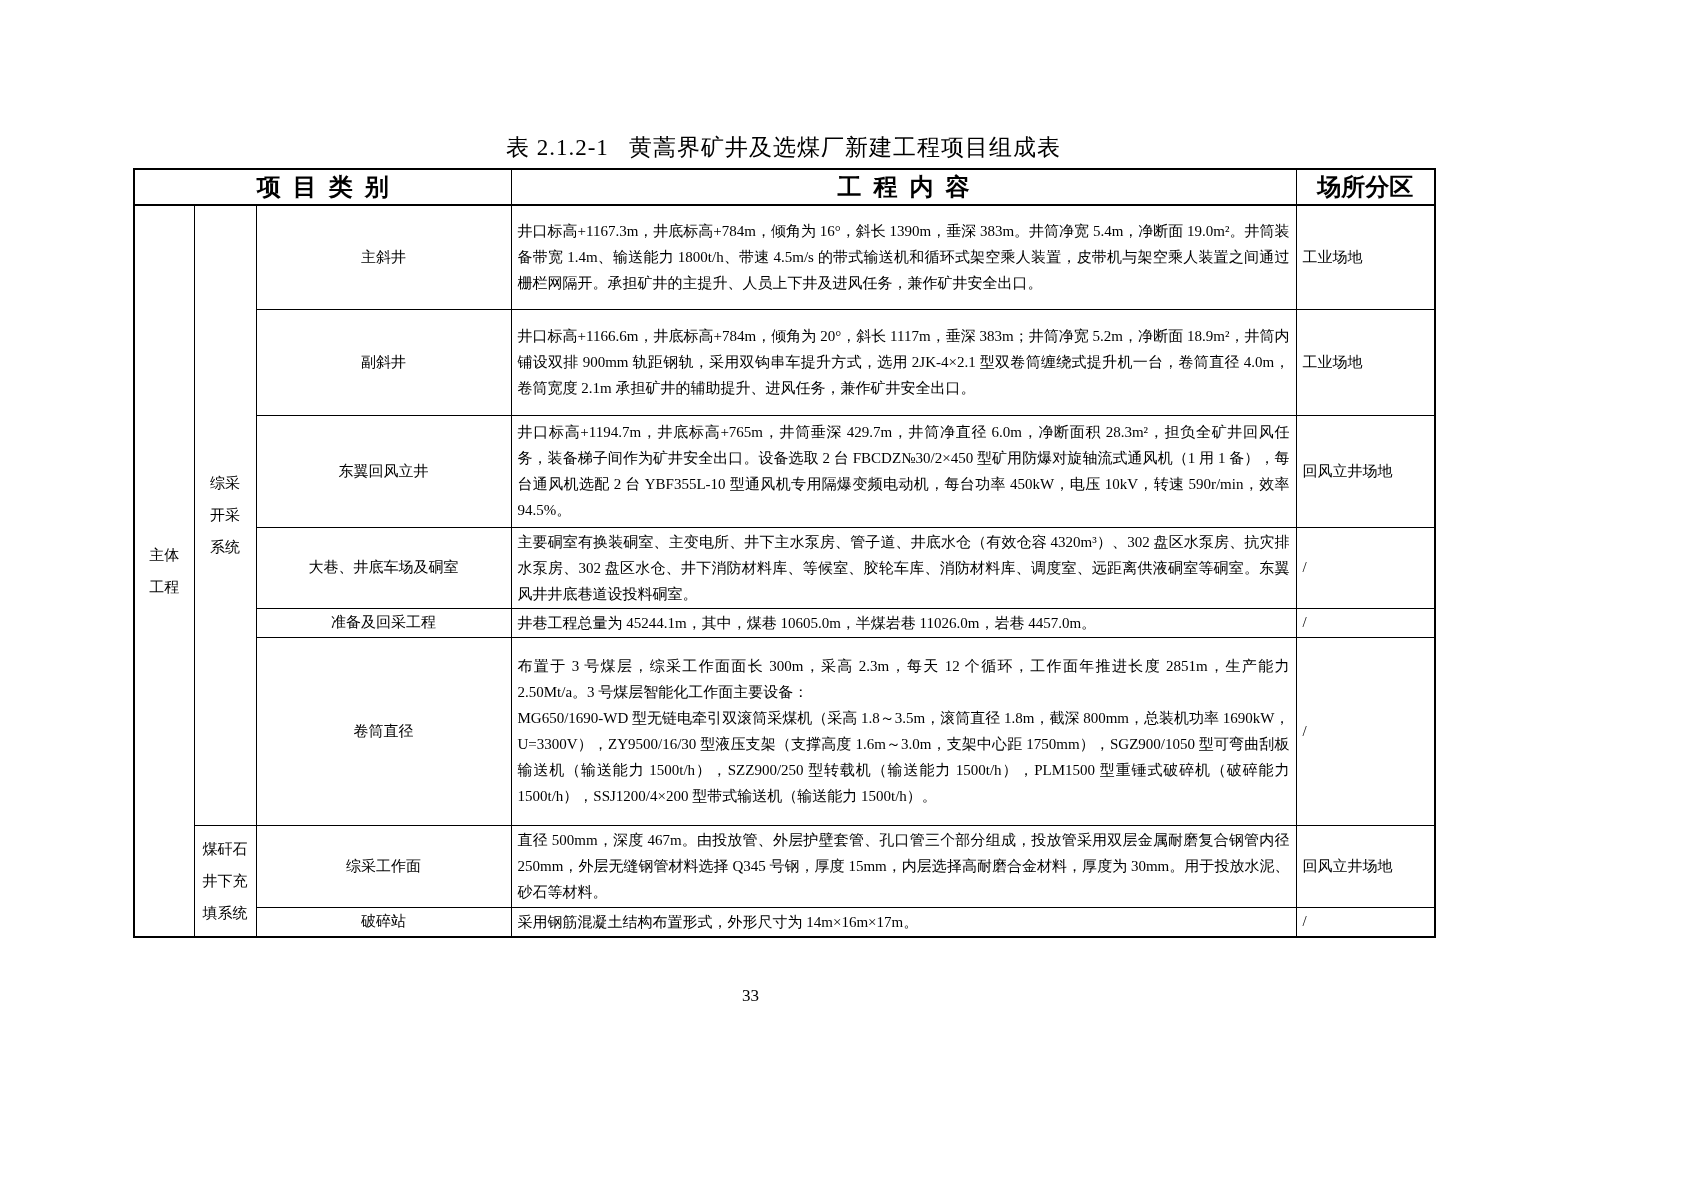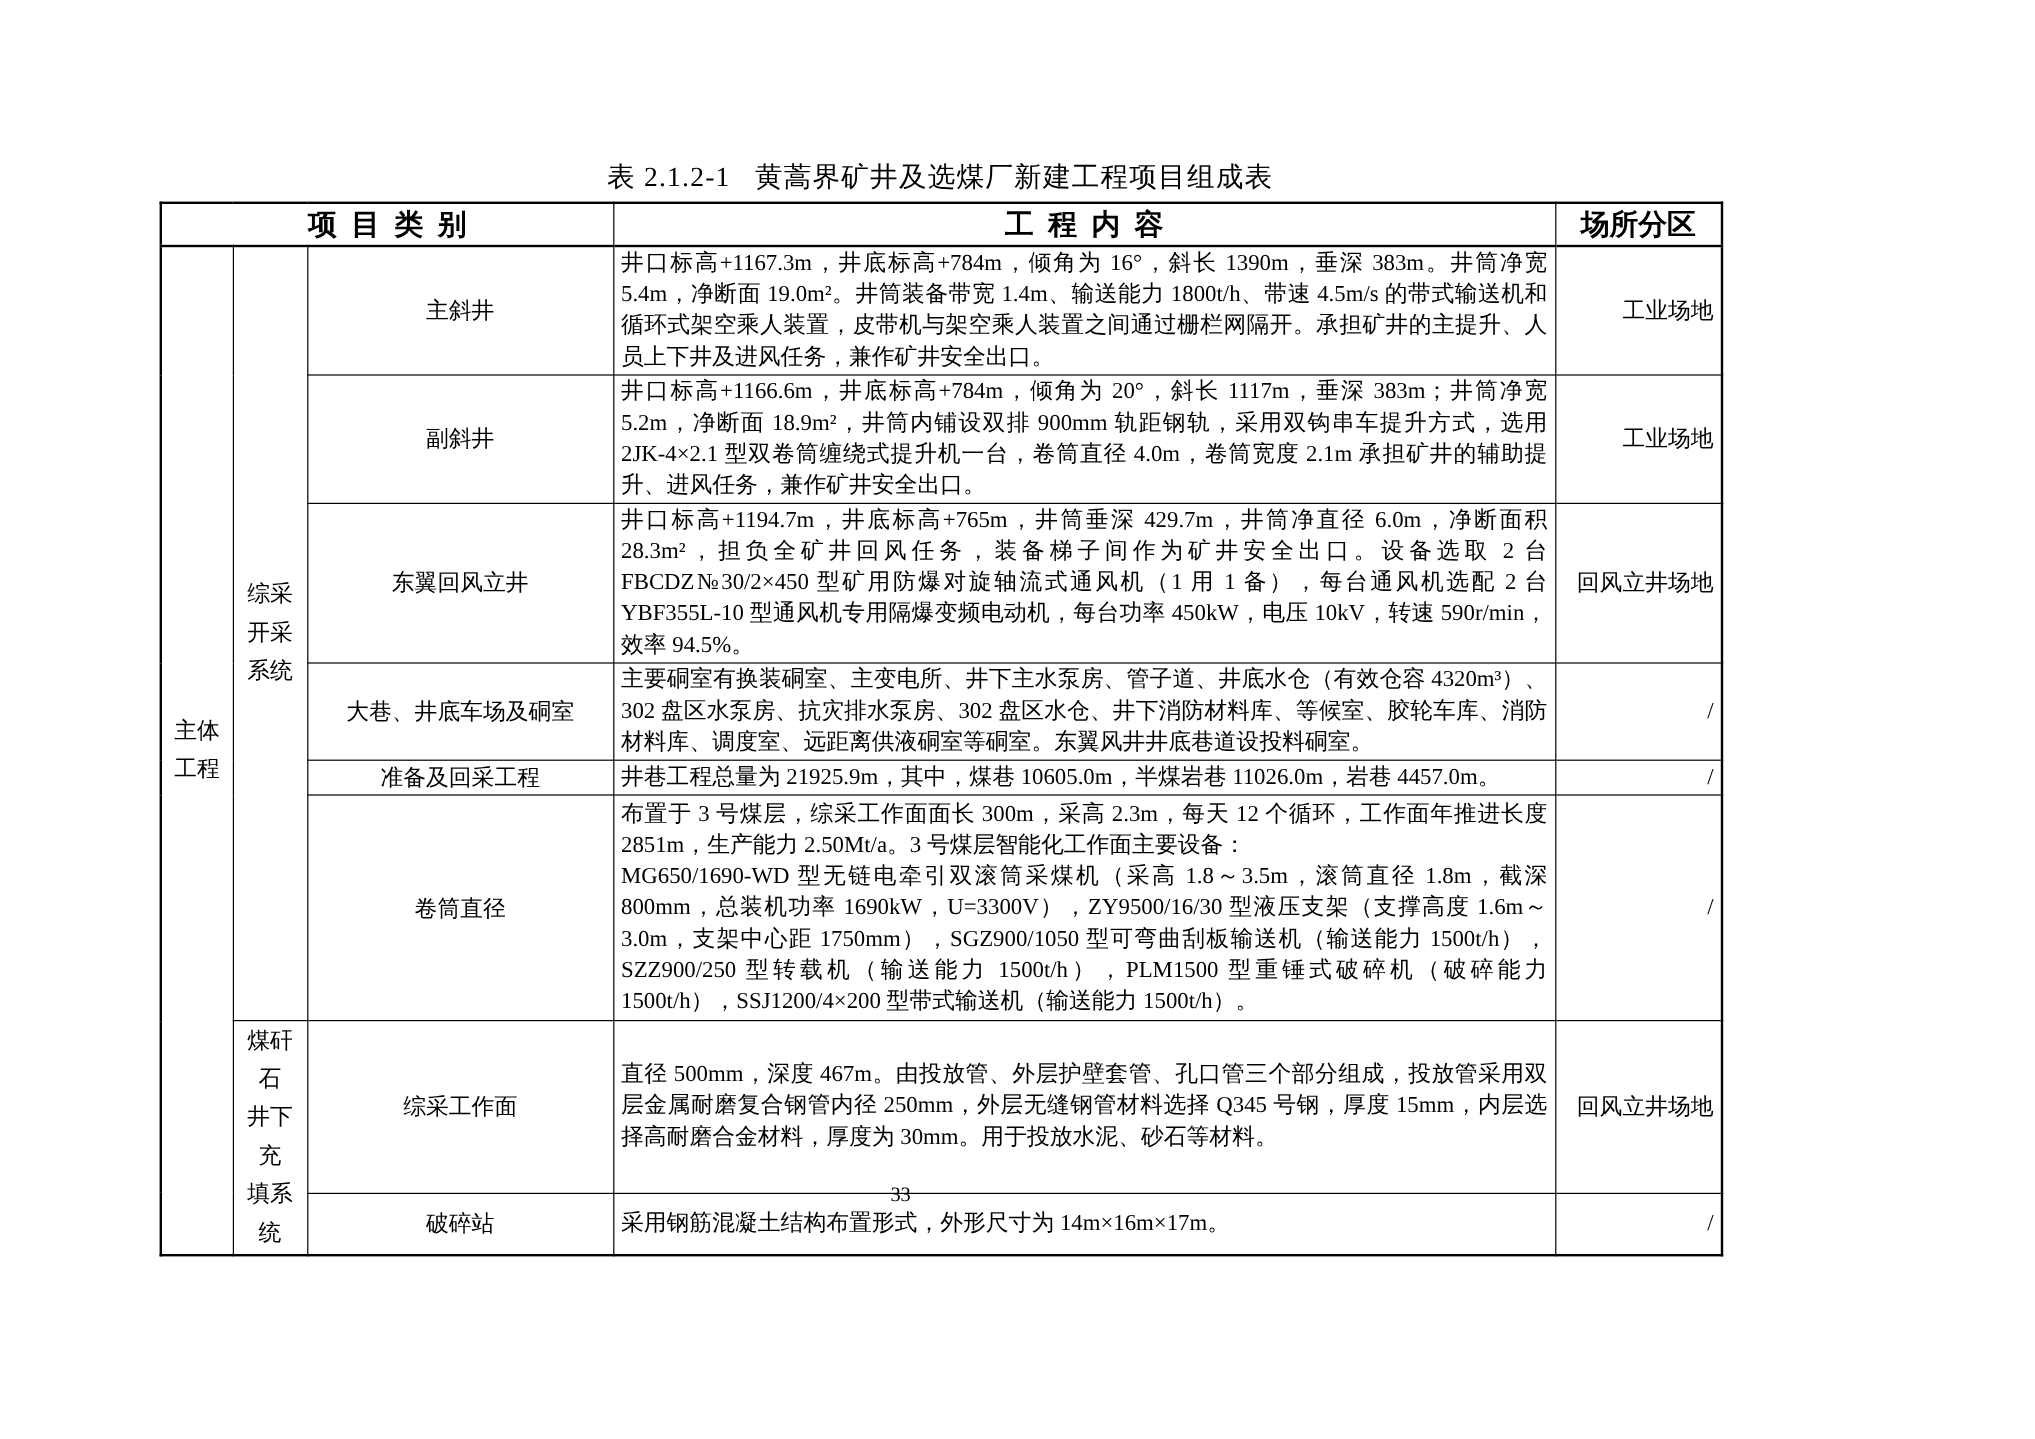--- a/index.html
+++ b/index.html
@@ -23,21 +23,21 @@
     left:133px;top:168px;
     width:1301px;
     border-collapse:collapse;
     table-layout:fixed;
     border:2px solid #000;
   }
   table.main th, table.main td{
     border:1px solid #000;
     padding:1px 6px;
     vertical-align:middle;
-    font-size:19px;
+    font-size:15px;
   }
   tr.head th{
     font-weight:bold;
     font-size:24px;
     text-align:center;
     height:28px;
     border-bottom:2px solid #000;
     white-space:pre;
   }
   td.grp{
@@ -50,21 +50,21 @@
     text-align:center;
     padding:1px 4px;
   }
   td.content{
     text-align:justify;
     line-height:26px;
     white-space:pre-line;
     padding:1px 7px;
   }
   td.zone{
-    text-align:right;
+    text-align:left;
     padding:1px 4px;
   }
   tr.r1{height:104px}
   tr.r2{height:106px}
   tr.r3{height:112px}
   tr.r4{height:76px}
   tr.r5{height:28px}
   tr.r6{height:188px}
   tr.r7{height:82px}
   tr.r8{height:28px}
@@ -116,21 +116,21 @@
       <td class="content">井口标高+1194.7m，井底标高+765m，井筒垂深 429.7m，井筒净直径 6.0m，净断面积 28.3m²，担负全矿井回风任务，装备梯子间作为矿井安全出口。设备选取 2 台 FBCDZ№30/2×450 型矿用防爆对旋轴流式通风机（1 用 1 备），每台通风机选配 2 台 YBF355L-10 型通风机专用隔爆变频电动机，每台功率 450kW，电压 10kV，转速 590r/min，效率 94.5%。</td>
       <td class="zone">回风立井场地</td>
     </tr>
     <tr class="r4">
       <td class="item">大巷、井底车场及硐室</td>
       <td class="content">主要硐室有换装硐室、主变电所、井下主水泵房、管子道、井底水仓（有效仓容 4320m³）、302 盘区水泵房、抗灾排水泵房、302 盘区水仓、井下消防材料库、等候室、胶轮车库、消防材料库、调度室、远距离供液硐室等硐室。东翼风井井底巷道设投料硐室。</td>
       <td class="zone">/</td>
     </tr>
     <tr class="r5">
       <td class="item">准备及回采工程</td>
-      <td class="content">井巷工程总量为 21925.9m，其中，煤巷 10605.0m，半煤岩巷 11026.0m，岩巷 4457.0m。</td>
+      <td class="content">井巷工程总量为 45244.1m，其中，煤巷 10605.0m，半煤岩巷 11026.0m，岩巷 4457.0m。</td>
       <td class="zone">/</td>
     </tr>
     <tr class="r6">
       <td class="item">卷筒直径</td>
       <td class="content">布置于 3 号煤层，综采工作面面长 300m，采高 2.3m，每天 12 个循环，工作面年推进长度 2851m，生产能力 2.50Mt/a。3 号煤层智能化工作面主要设备：
 MG650/1690-WD 型无链电牵引双滚筒采煤机（采高 1.8～3.5m，滚筒直径 1.8m，截深 800mm，总装机功率 1690kW，U=3300V），ZY9500/16/30 型液压支架（支撑高度 1.6m～3.0m，支架中心距 1750mm），SGZ900/1050 型可弯曲刮板输送机（输送能力 1500t/h），SZZ900/250 型转载机（输送能力 1500t/h），PLM1500 型重锤式破碎机（破碎能力 1500t/h），SSJ1200/4×200 型带式输送机（输送能力 1500t/h）。</td>
       <td class="zone">/</td>
     </tr>
     <tr class="r7">
       <td class="grp" rowspan="2">煤矸石

